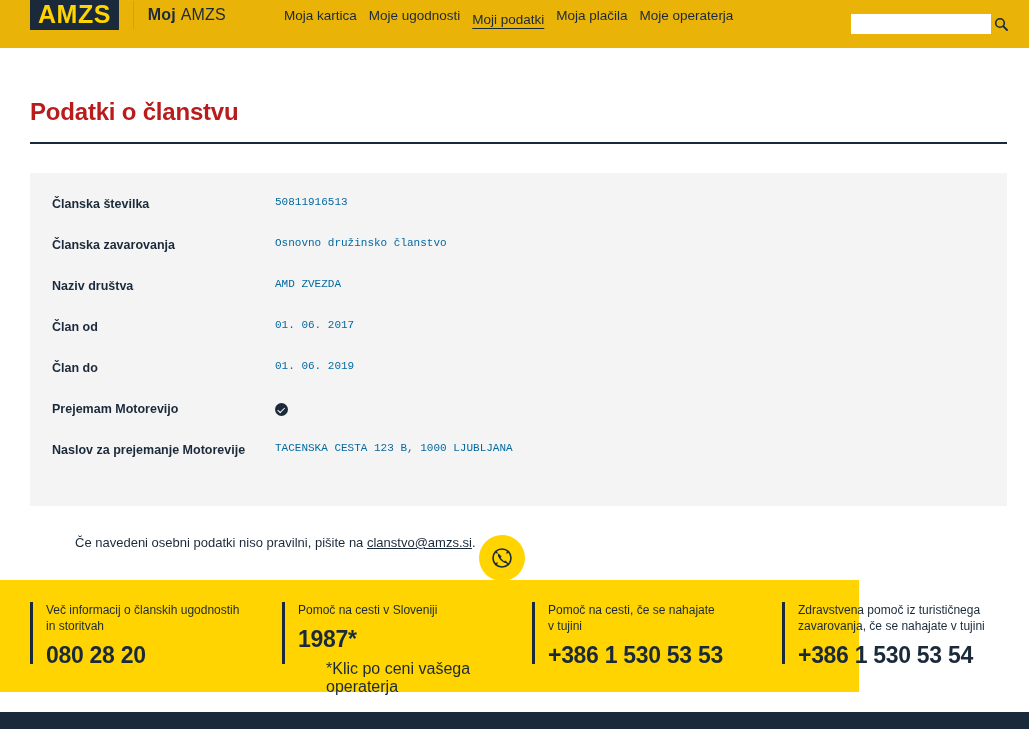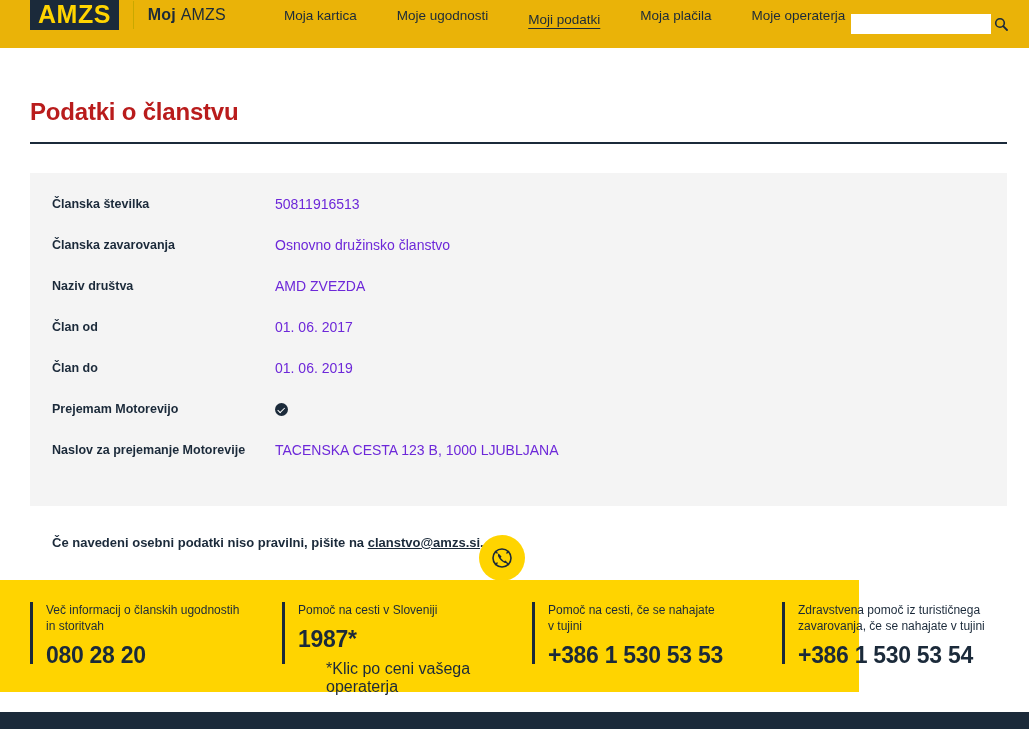--- a/index.html
+++ b/index.html
@@ -45,21 +45,21 @@
     color: #1b2a3a;
     font-weight: bold;
     letter-spacing: 0.2px;
   }
   .brand-text .light { font-weight: normal; }
 
   .nav {
     display: flex;
     align-items: center;
     margin-left: 58px;
-    gap: 40px;
+    gap: 12px;
   }
   .nav-item {
     font-size: 13.5px;
     color: #1b2a3a;
     text-decoration: none;
     padding: 3px 0;
     cursor: pointer;
     white-space: nowrap;
   }
   .nav-item.active {
@@ -132,24 +132,25 @@
   }
   .row-label {
     width: 223px;
     font-size: 12.5px;
     font-weight: bold;
     color: #1b2a3a;
     padding-top: 2px;
     line-height: 1.2;
   }
   .row-value {
-    font-size: 14px;
-    color: #6d28d9;
+    font-size: 11px;
+    color: #0369a1;
     padding-top: 1px;
     line-height: 1.2;
+    font-family: Liberation Mono, monospace;
   }
   .check-icon {
     display: inline-block;
     width: 13px;
     height: 13px;
     border-radius: 50%;
     background: #1b2a3a;
     position: relative;
     top: 2px;
   }
@@ -159,23 +160,23 @@
     left: 3.5px;
     top: 2.6px;
     width: 3.4px;
     height: 6.4px;
     border: solid #ffffff;
     border-width: 0 1.6px 1.6px 0;
     transform: rotate(45deg);
   }
 
   .note {
-    margin: 29px 0 0 52px;
+    margin: 29px 0 0 75px;
     font-size: 13px;
-    font-weight: bold;
+    font-weight: normal;
     color: #1b2a3a;
   }
   .note a {
     color: #1b2a3a;
     text-decoration: underline;
   }
 
   
   .call-bubble {
     position: absolute;

